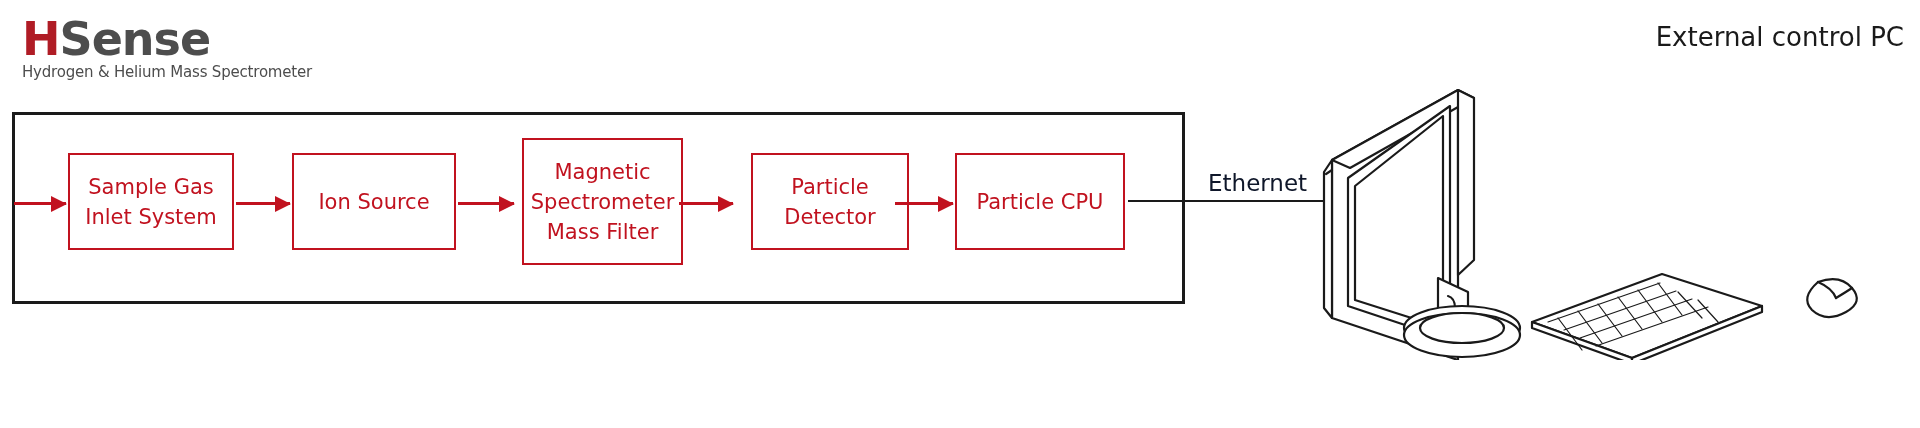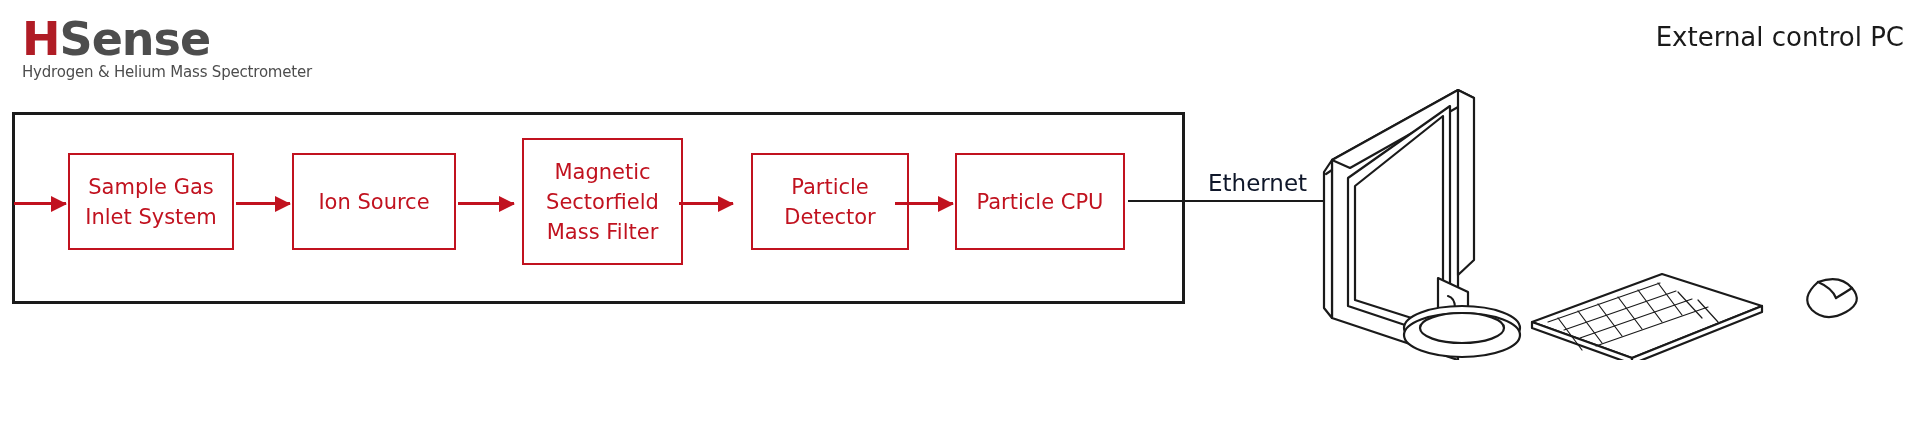--- a/index.html
+++ b/index.html
@@ -163,21 +163,21 @@
   <div class="arrow" style="left:236px; width:54px;"></div>
 
   <div class="proc-box" style="left:292px; top:10px; width:164px; height:97px;">
     <span class="proc-line">Ion Source</span>
   </div>
 
   <div class="arrow" style="left:458px; width:56px;"></div>
 
   <div class="proc-box" style="left:516px; top:-5px; width:161px; height:127px;margin-left:6px;">
     <span class="proc-line">Magnetic</span>
-    <span class="proc-line">Sectorfield</span>
+    <span class="proc-line">Spectrometer</span>
     <span class="proc-line">Mass Filter</span>
   </div>
 
   <div class="arrow" style="left:679px; width:54px;"></div>
 
   <div class="proc-box" style="left:735px; top:10px; width:158px; height:97px;margin-left:16px;">
     <span class="proc-line">Particle</span>
     <span class="proc-line">Detector</span>
   </div>
 

